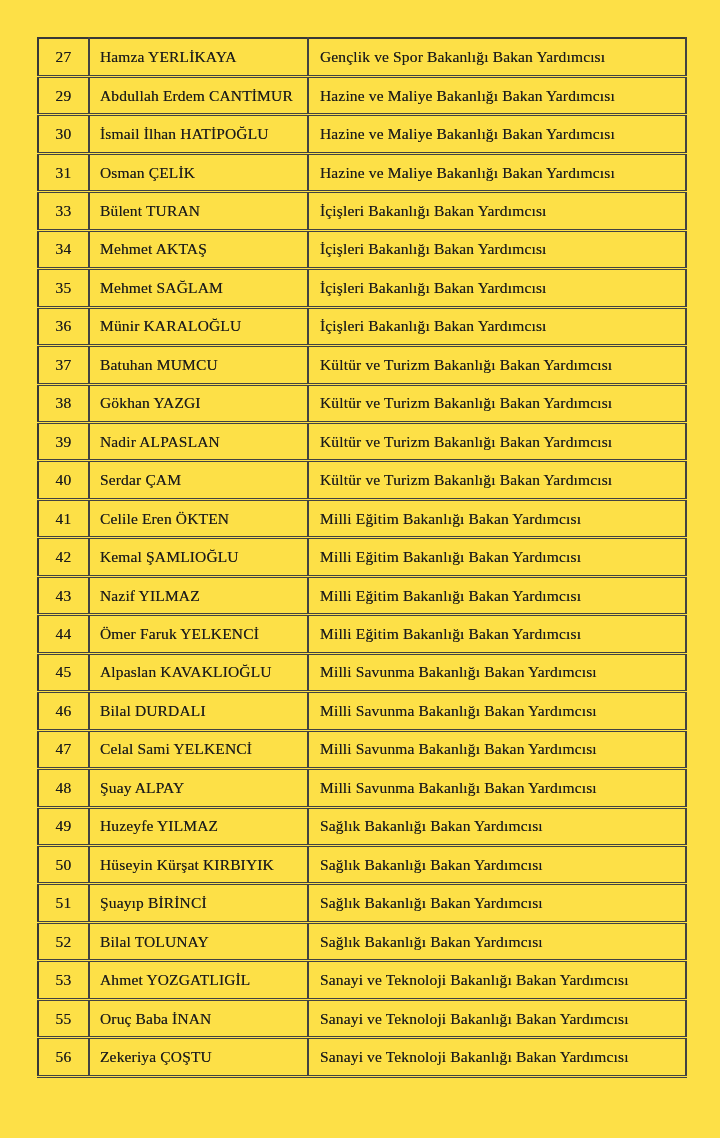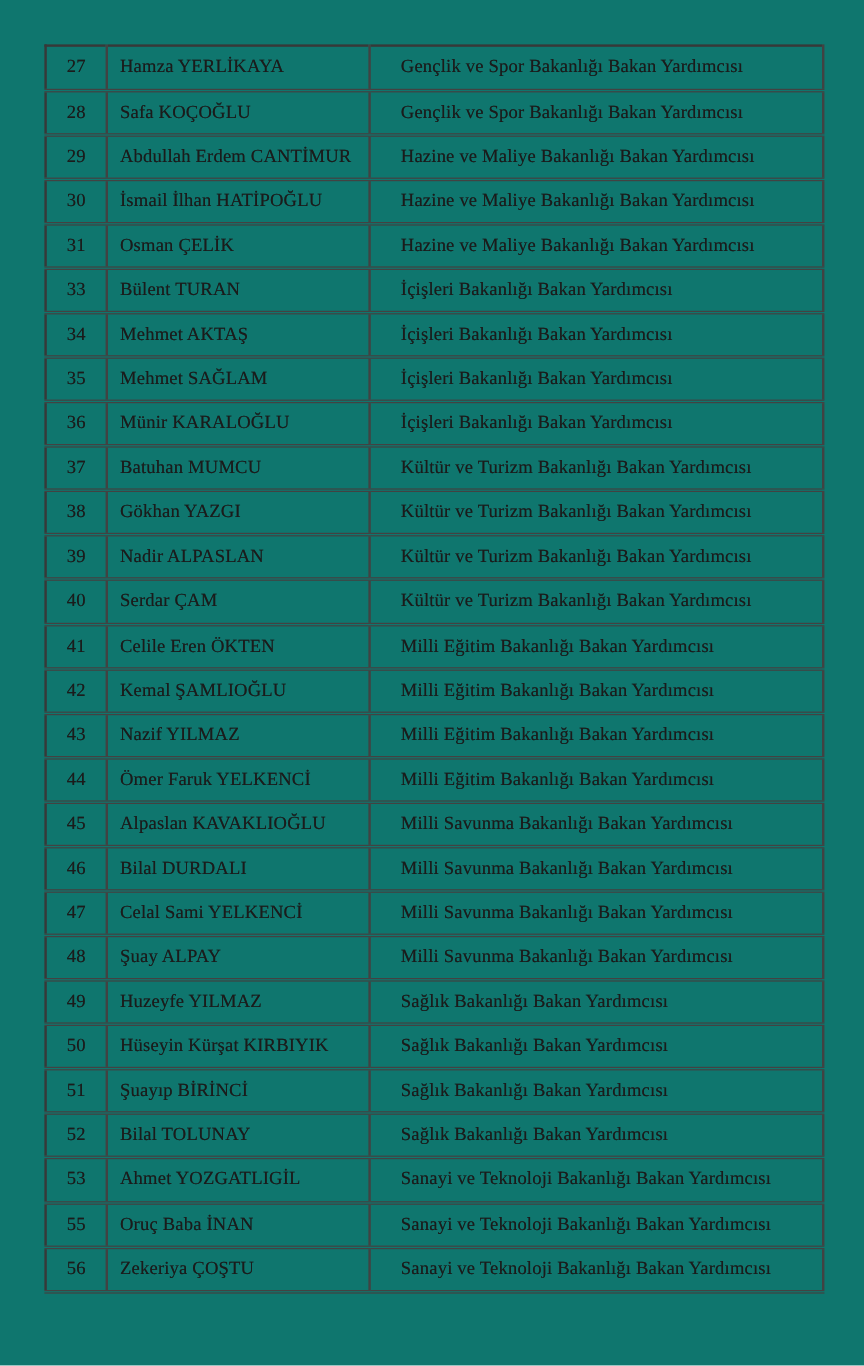--- a/index.html
+++ b/index.html
@@ -7,21 +7,21 @@
     padding: 0;
     width: 720px;
     height: 1138px;
     background: #ffffff;
     overflow: hidden;
   }
   .page {
     position: relative;
     width: 720px;
     height: 1138px;
-    background: #0f766e;
+    background: #fde047;
     font-family: "Liberation Serif", "DejaVu Serif", serif;
   }
   table.roster {
     position: absolute;
     left: 37px;
     top: 37px;
     width: 648px;
     height: 1041px;
     border-collapse: collapse;
     table-layout: fixed;
@@ -34,42 +34,37 @@
     font-size: 15.5px;
     color: #1b1b1b;
     letter-spacing: 0.15px;
     white-space: nowrap;
     overflow: hidden;
     vertical-align: middle;
     text-shadow: 0 0 0.5px rgba(25,25,25,0.65);
   }
   td.cell-no    { text-align: center; }
   td.cell-name  { padding-left: 10px; }
-  td.cell-title { padding-left: 25px; }
+  td.cell-title { padding-left: 11px; }
   tr.row { height: 34.7px; }
 </style>
 </head>
 <body>
 
 <div class="page">
   <table class="roster">
     <colgroup>
       <col style="width:51px">
       <col style="width:219px">
       <col style="width:378px">
     </colgroup>
     <tbody id="roster-body">
         <tr class="row">
           <td class="cell-no">27</td>
           <td class="cell-name">Hamza YERLİKAYA</td>
-          <td class="cell-title">Gençlik ve Spor Bakanlığı Bakan Yardımcısı</td>
-        </tr>
-        <tr class="row">
-          <td class="cell-no">28</td>
-          <td class="cell-name">Safa KOÇOĞLU</td>
           <td class="cell-title">Gençlik ve Spor Bakanlığı Bakan Yardımcısı</td>
         </tr>
         <tr class="row">
           <td class="cell-no">29</td>
           <td class="cell-name">Abdullah Erdem CANTİMUR</td>
           <td class="cell-title">Hazine ve Maliye Bakanlığı Bakan Yardımcısı</td>
         </tr>
         <tr class="row">
           <td class="cell-no">30</td>
           <td class="cell-name">İsmail İlhan HATİPOĞLU</td>

